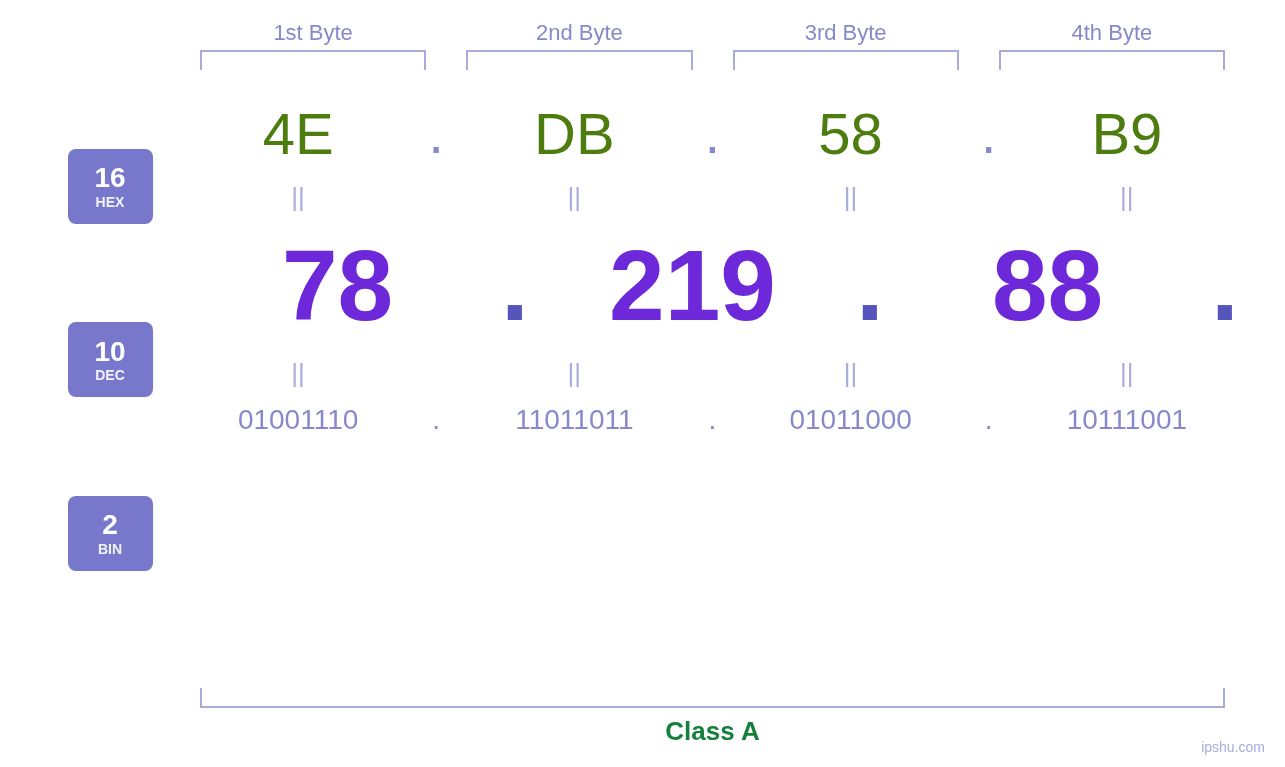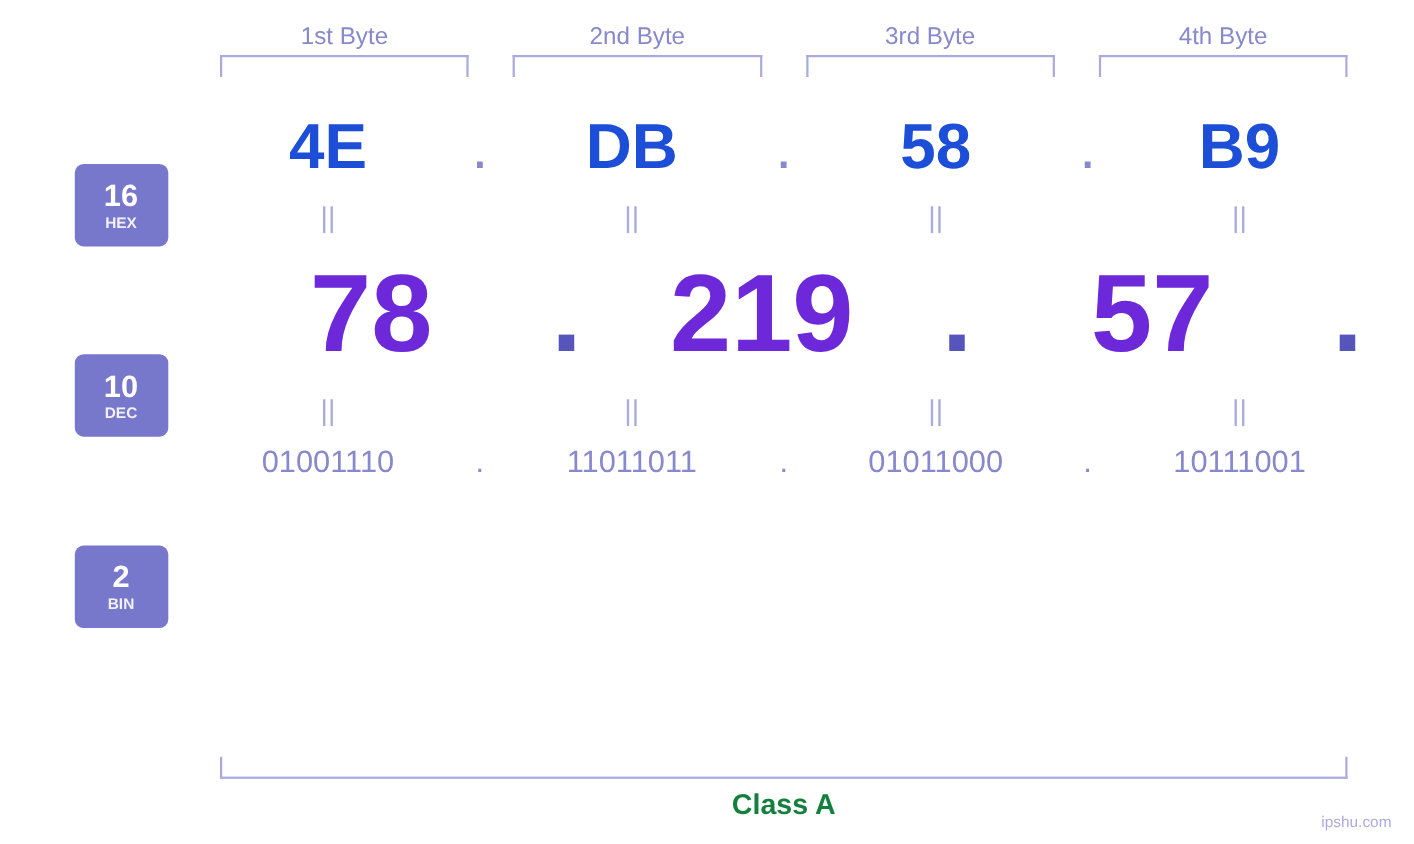--- a/index.html
+++ b/index.html
@@ -131,22 +131,22 @@
     }
 
     .dot-cell {
       width: 40px;
       text-align: center;
     }
 
     
     .hex-val {
       font-size: 58px;
-      color: #1d4ed8;
-      font-weight: 700;
+      color: #4d7c0f;
+      font-weight: 400;
     }
 
     .dot-hex {
       font-size: 55px;
       color: #8888cc;
       font-weight: 300;
     }
 
     
     .dec-val {
@@ -342,21 +342,21 @@
         <div class="dot-cell">
           <span class="dot-dec">.</span>
         </div>
         <div class="val-cell">
           <span class="dec-val">219</span>
         </div>
         <div class="dot-cell">
           <span class="dot-dec">.</span>
         </div>
         <div class="val-cell">
-          <span class="dec-val">57</span>
+          <span class="dec-val">88</span>
         </div>
         <div class="dot-cell">
           <span class="dot-dec">.</span>
         </div>
       </div>
 
       <div class="equals-row">
         <div class="val-cell"><span class="eq-sym">||</span></div>
         <div class="dot-cell"></div>
         <div class="val-cell"><span class="eq-sym">||</span></div>

